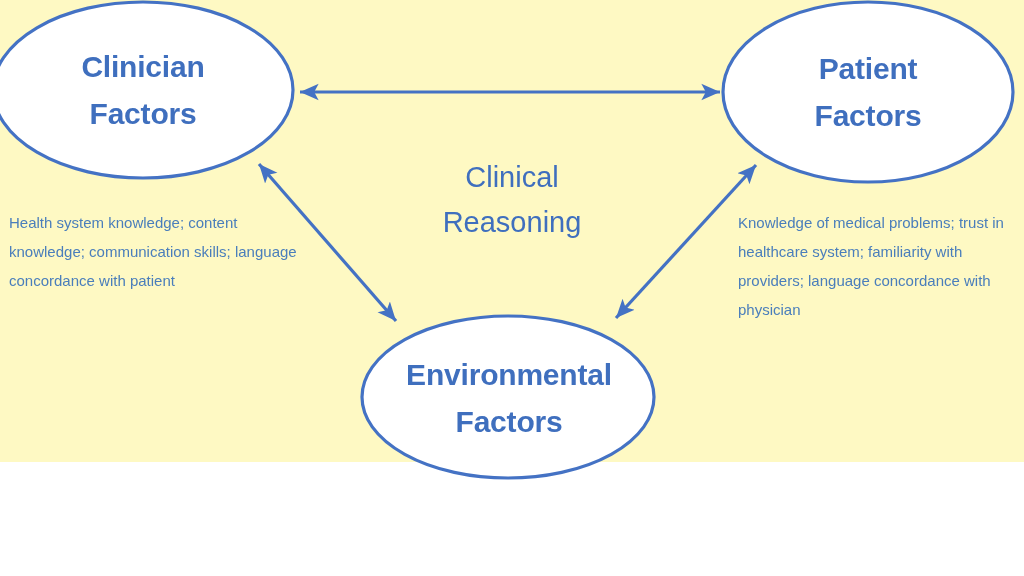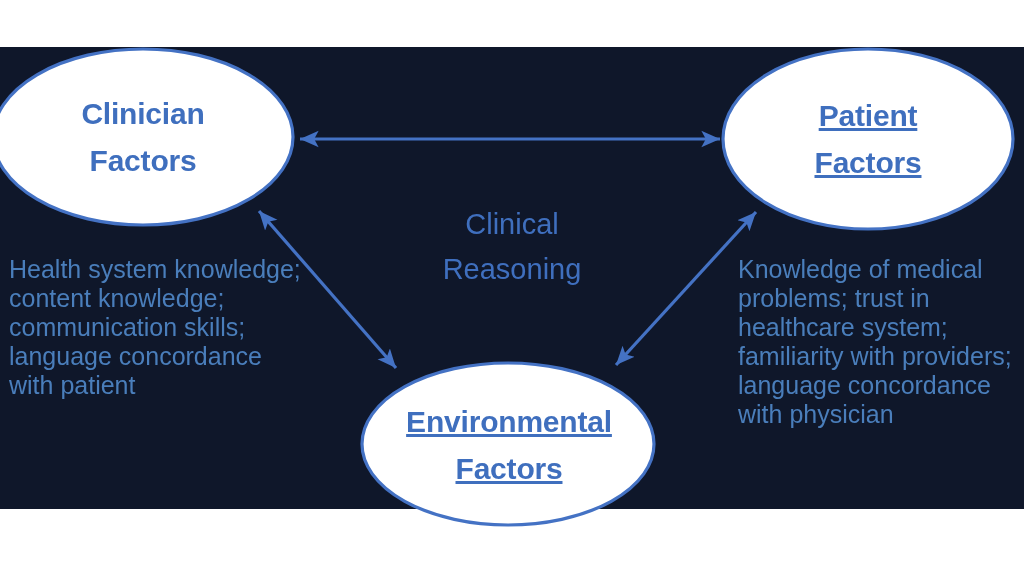--- a/index.html
+++ b/index.html
@@ -11,22 +11,21 @@
   body {
     width: 1024px;
     height: 576px;
     overflow: hidden;
     font-family: "Liberation Sans", sans-serif;
   }
   #diagram-root {
     position: relative;
     width: 1024px;
     height: 462px;
-    background: #0f172a;
-    margin-top: 47px;
+    background: #fef9c3;
   }
   #diagram-svg {
     position: absolute;
     left: 0;
     top: 0;
     width: 1024px;
     height: 576px;
   }
   .node-label {
     position: absolute;
@@ -47,41 +46,39 @@
     font-weight: normal;
     font-size: 29px;
     line-height: 1.55;
     color: #3F6FBE;
     white-space: pre-line;
   }
   .desc-text {
     position: absolute;
     font-family: "Liberation Sans", sans-serif;
     font-weight: normal;
-    font-size: 25px;
+    font-size: 15px;
     line-height: 29px;
     color: #4A7EBB;
     white-space: pre-line;
   }
   #label-clinician {
     left: 13px;
     top: 44px;
     width: 260px;
   }
   #label-patient {
     left: 738px;
     top: 46px;
     width: 260px;
-    text-decoration: underline;
   }
   #label-environmental {
     left: 368px;
     top: 352px;
     width: 282px;
-    text-decoration: underline;
   }
   #label-center {
     left: 382px;
     top: 155px;
     width: 260px;
   }
   #desc-clinician {
     left: 9px;
     top: 208px;
     width: 300px;

